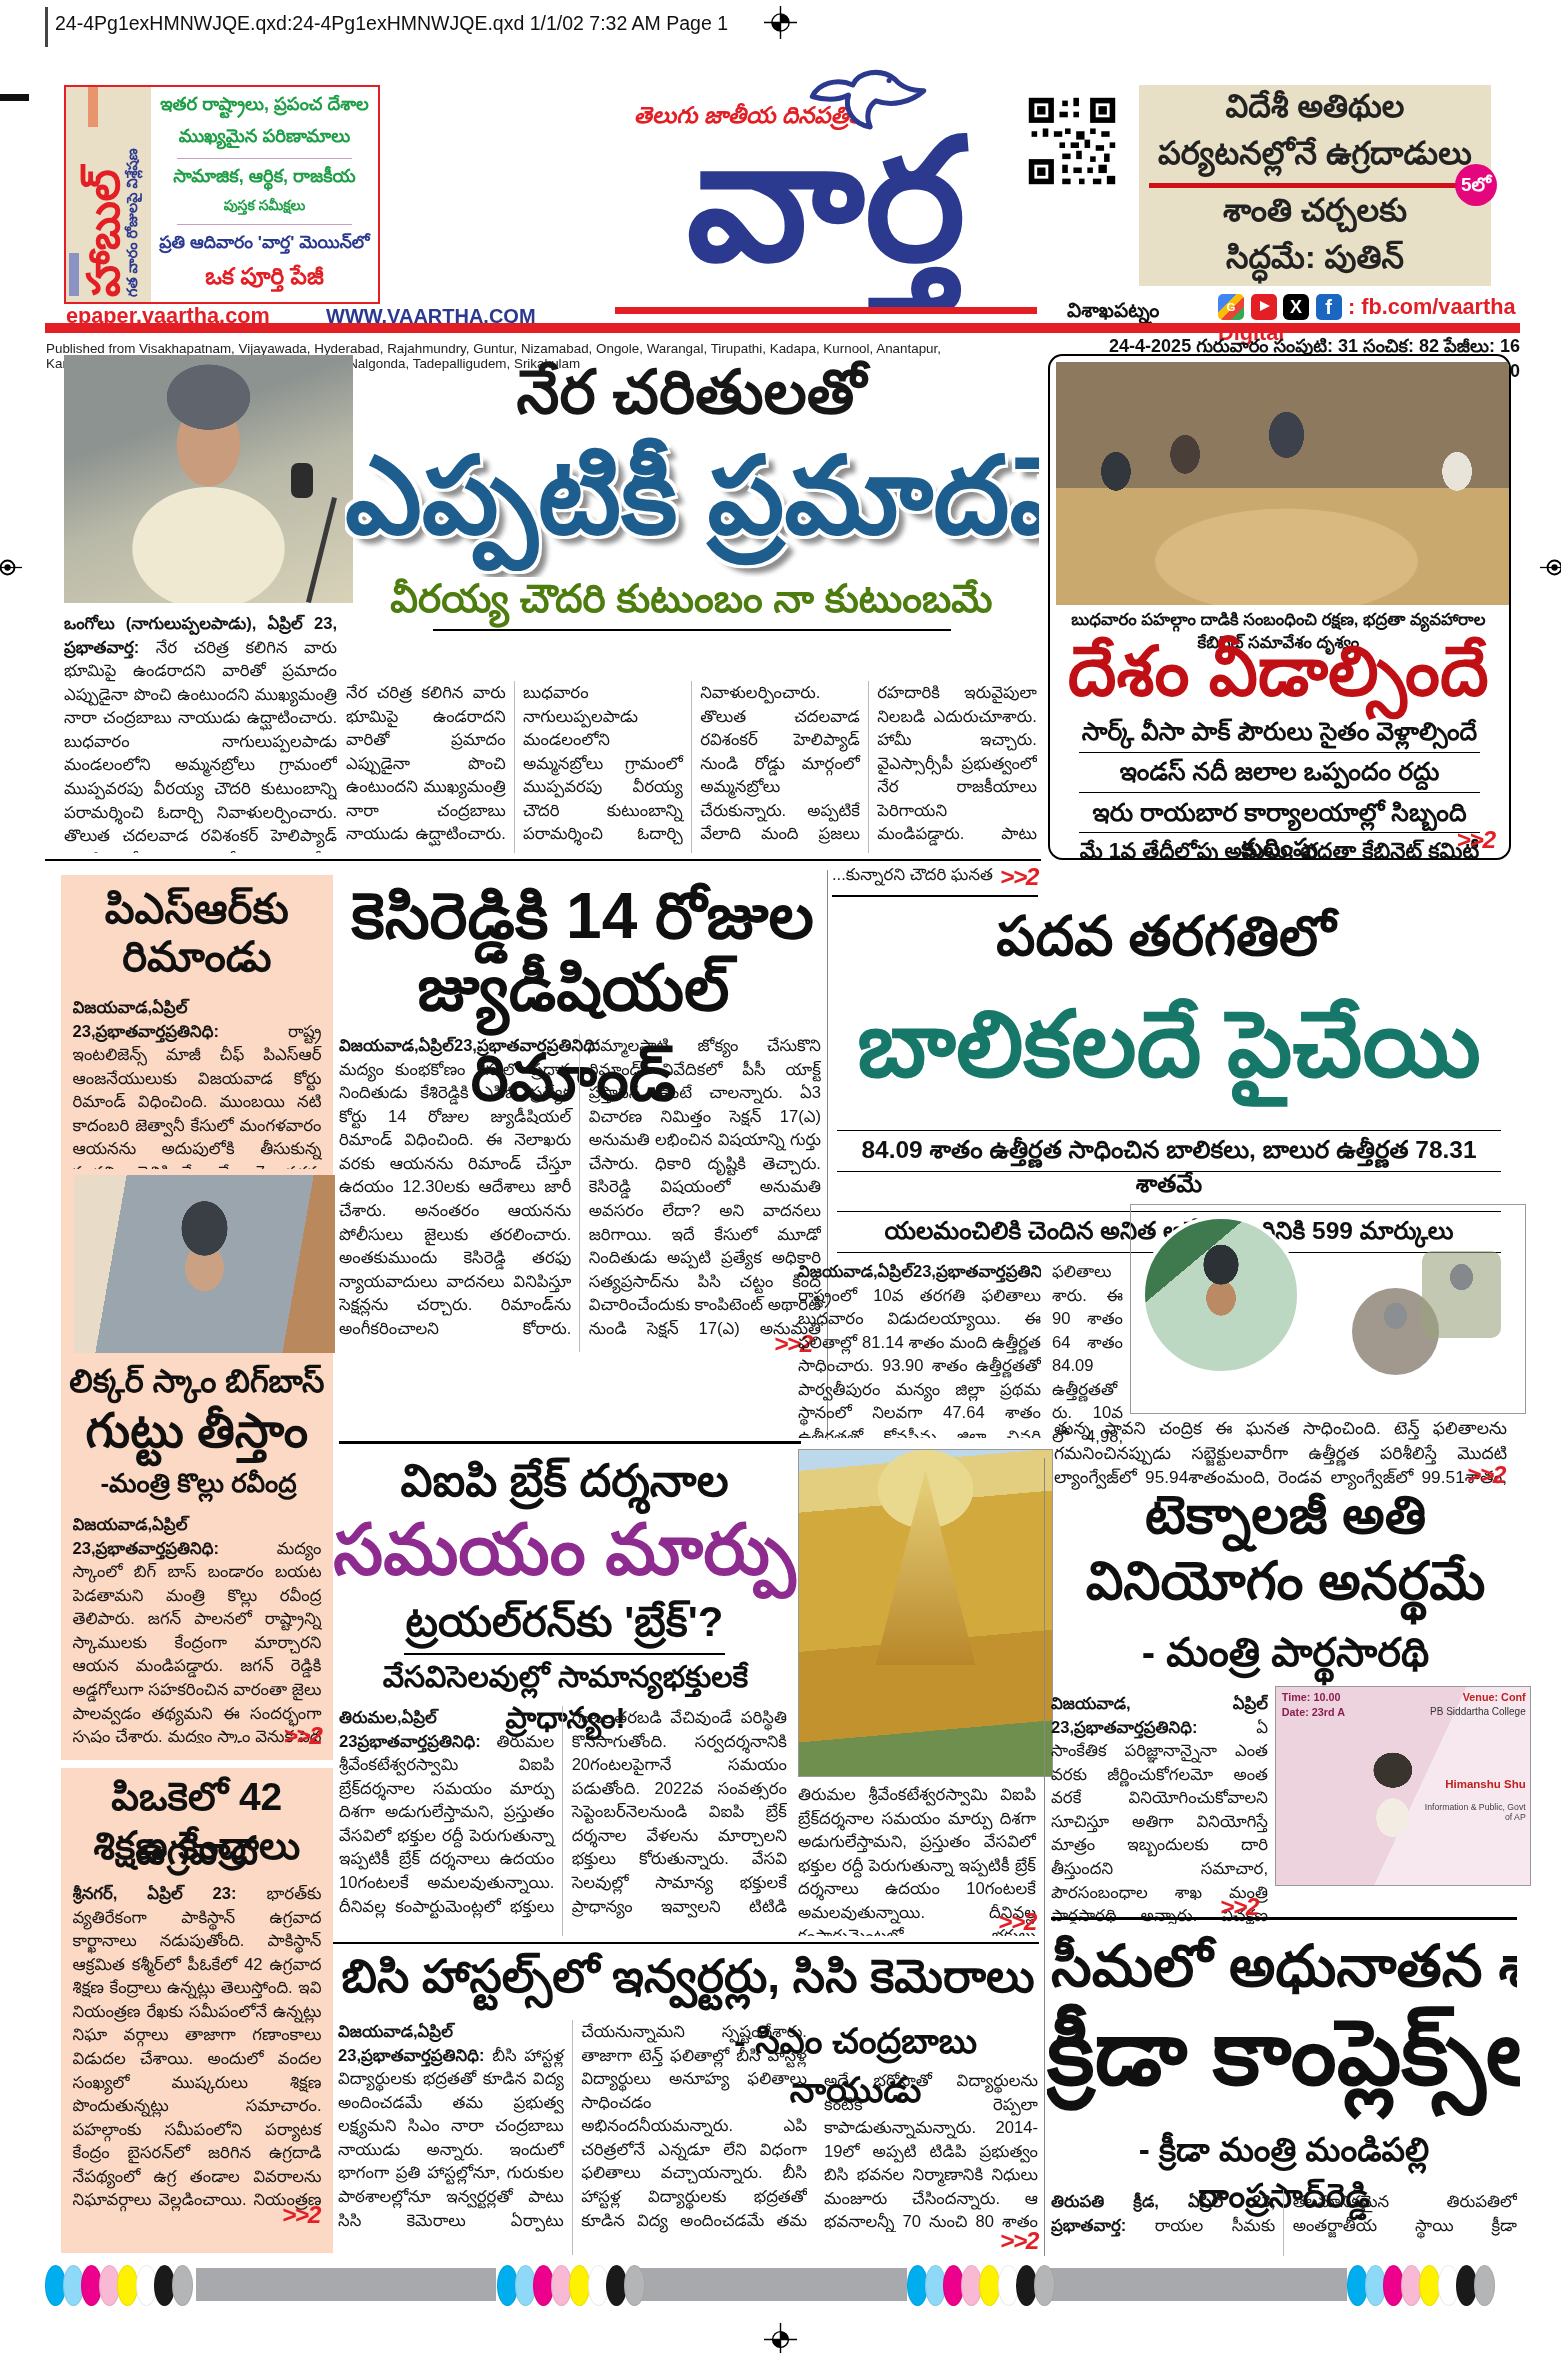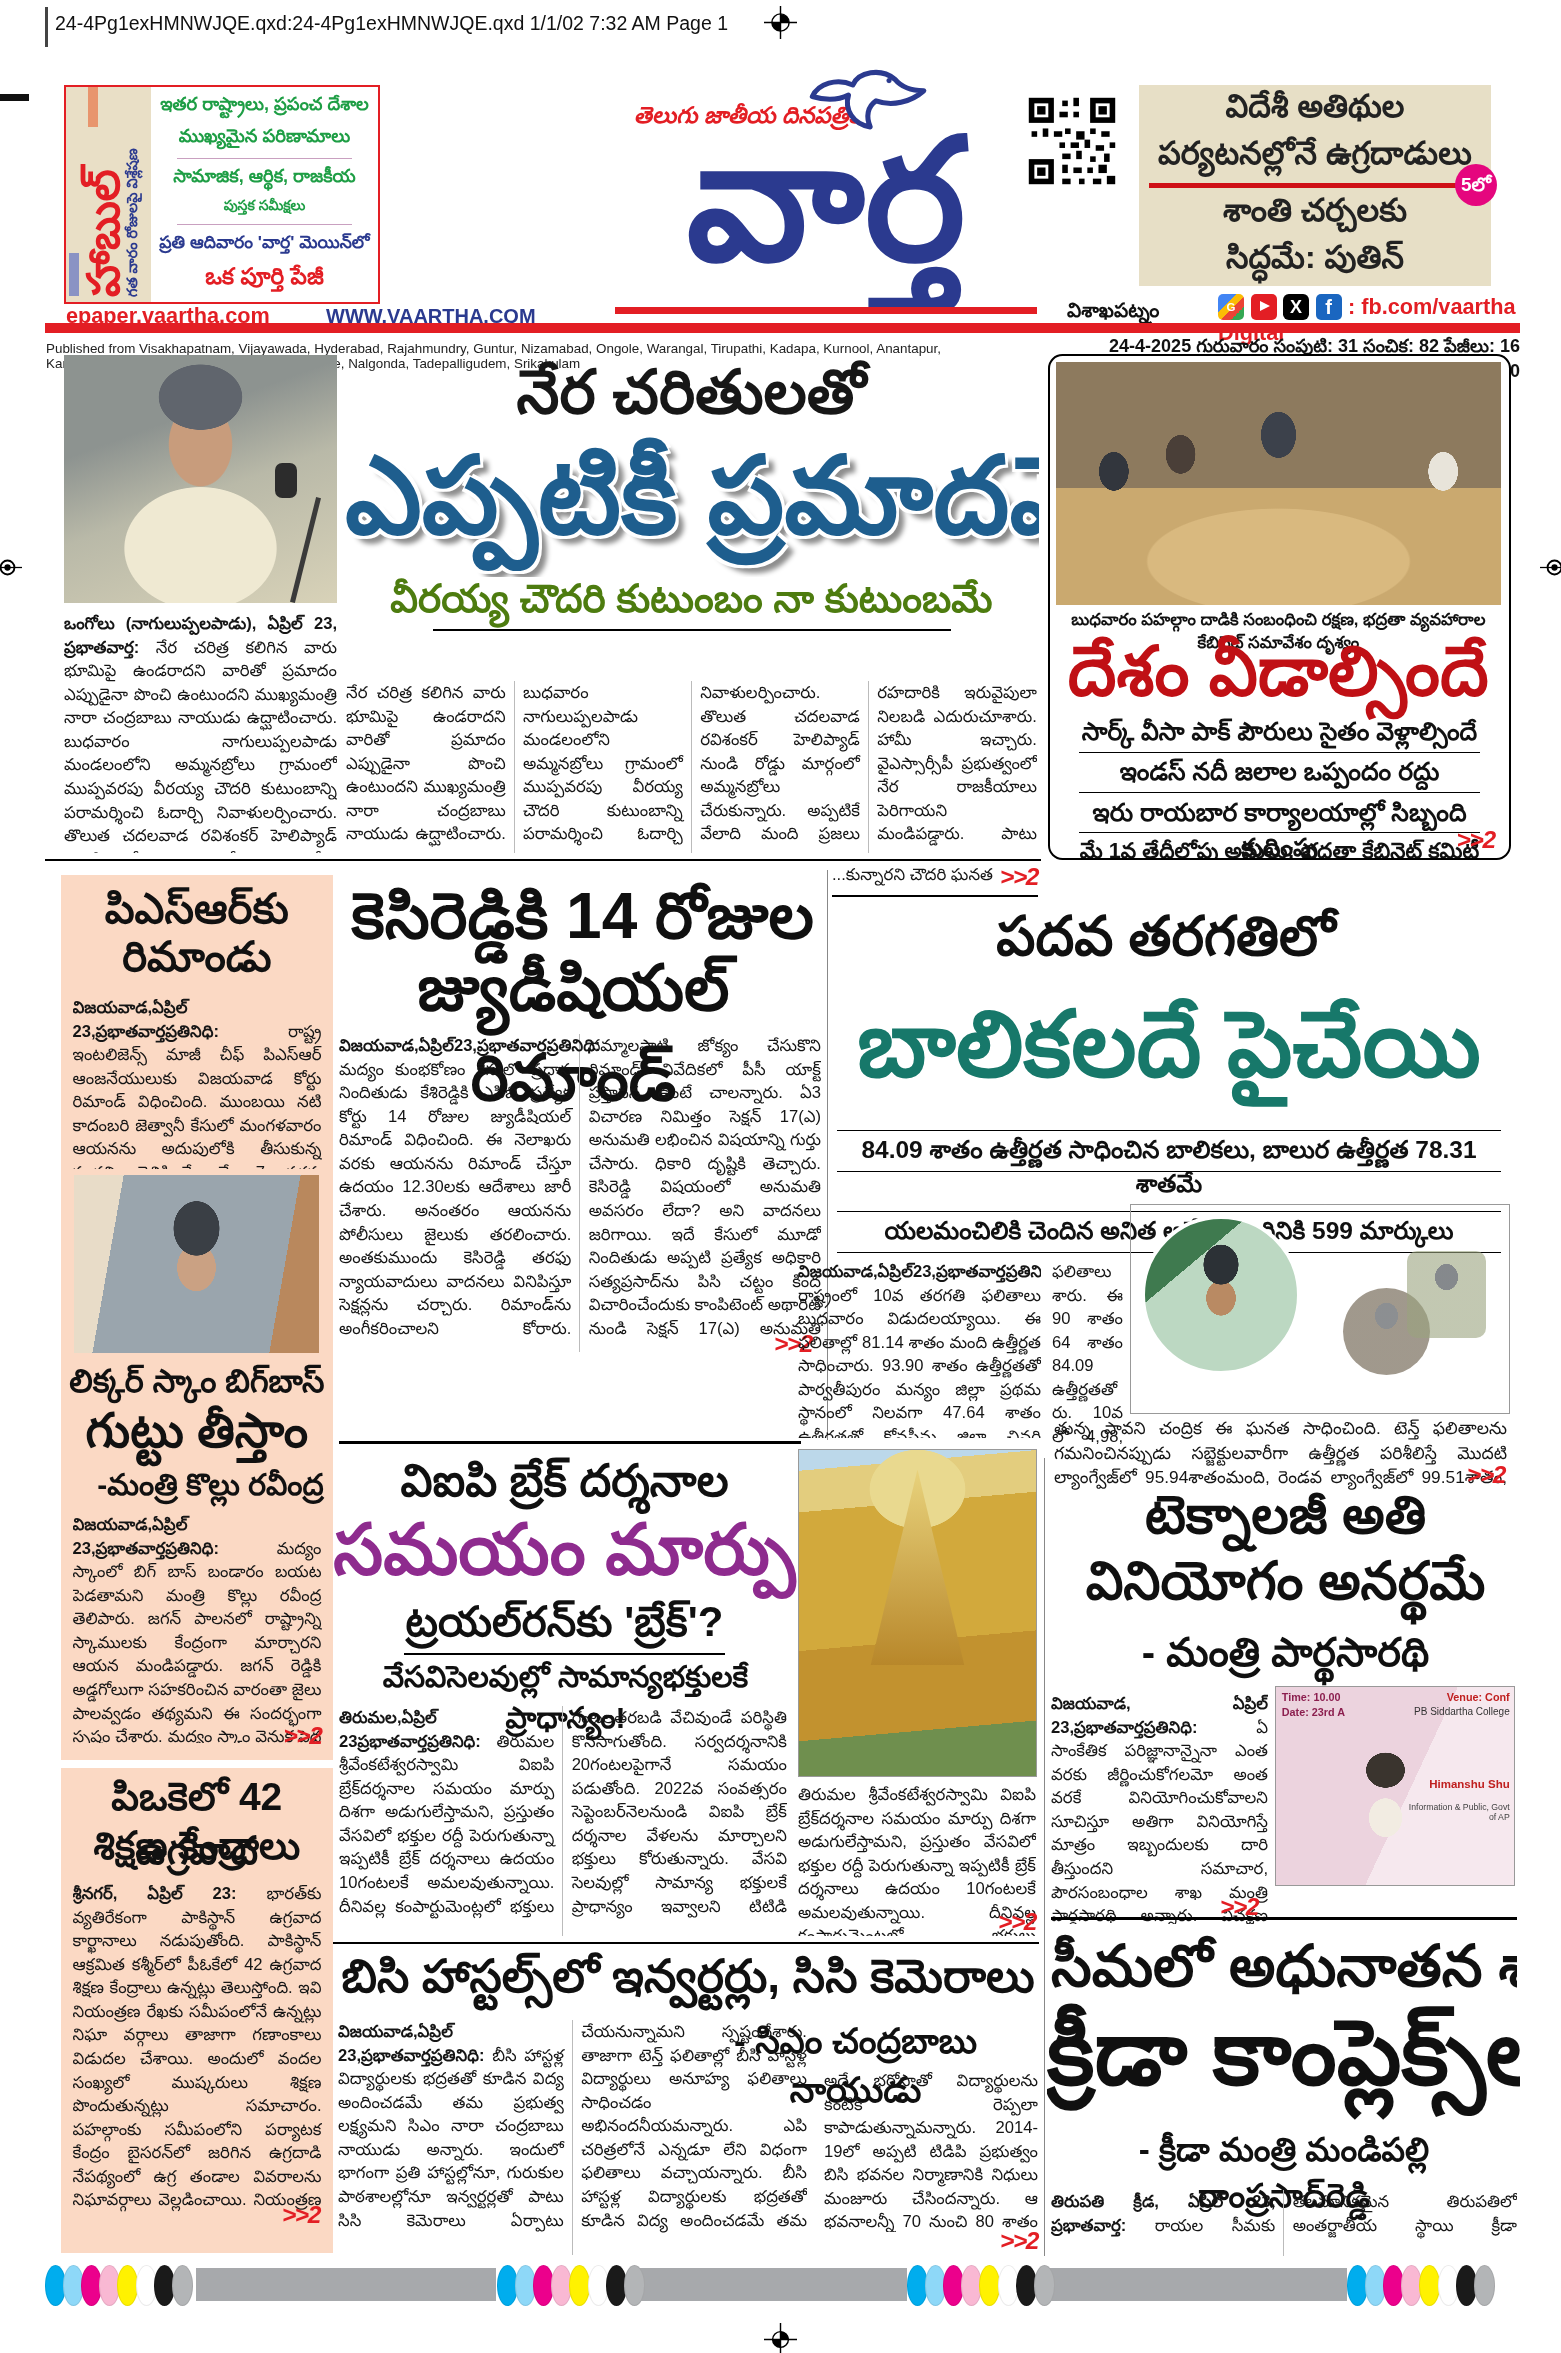--- a/index.html
+++ b/index.html
@@ -9,21 +9,21 @@
   .b{font-weight:bold;}
   .body-text{font-size:16.6px;line-height:1.42;text-align:justify;overflow:hidden;color:#151515;}
   .cols2{column-count:2;column-gap:17.3px;column-rule:0.7px solid #bbb;}
   .cols4{column-count:4;column-gap:17.3px;column-rule:0.7px solid #bbb;}
   .dateline{font-weight:bold;}
   .cont-mark{color:#e31e24;font-weight:bold;font-size:24.5px;font-style:italic;letter-spacing:-1.4px;}
   .rule-h{background:#000;}
   .rule-thin{background:#888;}
   .headline-shadow{color:#1e5e8e;text-shadow:-2.9px -2.9px 0 #fff,2.9px -2.9px 0 #fff,-2.9px 2.9px 0 #fff,2.9px 2.9px 0 #fff,8px 8px 5px rgba(0,0,0,.45);}
   .pinkbox{background:#fbd9c4;}
-  .photo{overflow:hidden;}
+  .photo{overflow:hidden;padding-left:16px;}
   .oval{display:inline-block;width:19px;height:39px;border-radius:50%;margin-right:-2.9px;border:0.7px solid rgba(0,0,0,.08);}
   .sicon{display:inline-block;width:26px;height:26px;border-radius:5px;vertical-align:middle;margin-right:6.5px;position:relative;}
   .yt{background:#e31e24;} .yt:after{content:"";position:absolute;left:9.4px;top:7.2px;border-left:10px solid #fff;border-top:5.8px solid transparent;border-bottom:5.8px solid transparent;}
   .fb{background:#1a66c0;color:#fff;font-weight:bold;font-size:20px;text-align:center;line-height:26px;}
   .xi{background:#000;color:#fff;font-weight:bold;font-size:18px;text-align:center;line-height:26px;border-radius:5.8px;}
   .gn{background:linear-gradient(135deg,#4285f4 0 35%,#fbbc05 35% 55%,#ea4335 55% 75%,#34a853 75%);color:#fff;font-weight:bold;font-size:11.5px;text-align:center;line-height:26px;}
   .vtext{writing-mode:vertical-rl;transform:rotate(180deg);}
 </style>
 </head>
 <body>
@@ -179,21 +179,21 @@
     <div class="ctr b" style="position:absolute;left:4.3px;top:10px;width:263px;font-size:42px;line-height:1.15;">పిఎస్ఆర్‌కు రిమాండు</div>
     <div class="body-text" style="position:absolute;left:11.5px;top:121px;width:249px;height:173px;">
       <span class="dateline">విజయవాడ,ఏప్రిల్ 23,ప్రభాతవార్తప్రతినిధి:</span> <span>రాష్ట్ర ఇంటలిజెన్స్ మాజీ చీఫ్ పిఎస్ఆర్ ఆంజనేయులుకు విజయవాడ కోర్టు రిమాండ్ విధించింది. ముంబయి నటి కాదంబరి జెత్వానీ కేసులో మంగళవారం ఆయనను అదుపులోకి తీసుకున్న సంగతి తెలిసిందే. మే 7 వరకు న్యాయస్థానం రిమాండ్ విధిస్తూ ఆదేశాలు జారీ చేసింది. దీంతో ఆయనను విజయవాడ జిల్లా జైలుకు తరలించారు. రాష్ట్ర ఇంటలిజెన్స్ మాజీ చీఫ్ పిఎస్ఆర్ ఆంజనేయులుకు విజయవాడ కోర్టు రిమాండ్ విధించింది. ముంబయి నటి కాదంబరి జెత్వానీ కేసులో మంగళవారం ఆయనను అదుపులోకి తీసుకున్న సంగతి తెలిసిందే. మే 7 వరకు న్యాయస్థానం రిమాండ్ విధిస్తూ ఆదేశాలు జారీ చేసింది. దీంతో ఆయనను విజయవాడ జిల్లా జైలుకు తరలించారు.</span>
     </div>
     <div class="photo" style="position:absolute;left:13px;top:300px;width:245px;height:178px;background:
         radial-gradient(38px 45px at 50% 30%, #3a3f45 0 60%, transparent 61%),
         radial-gradient(32px 39px at 50% 52%, #caa183 0 60%, transparent 61%),
         linear-gradient(100deg,#e8dcc8 0 18%,#9aa5ad 18% 82%,#b9885d 82%);"></div>
     <div class="ctr b" style="position:absolute;left:4.3px;top:488px;width:263px;font-size:32px;">లిక్కర్ స్కాం బిగ్‌బాస్</div>
     <div class="ctr b" style="position:absolute;left:4.3px;top:528px;width:263px;font-size:48px;">గుట్టు తీస్తాం</div>
-    <div class="ctr b" style="position:absolute;left:18px;top:593px;width:263px;font-size:30px;">-మంత్రి కొల్లు రవీంద్ర</div>
+    <div class="ctr b" style="position:absolute;left:6px;top:593px;width:263px;font-size:26px;">-మంత్రి కొల్లు రవీంద్ర</div>
     <div class="body-text" style="position:absolute;left:11.5px;top:638px;width:249px;height:230px;">
       <span class="dateline">విజయవాడ,ఏప్రిల్ 23,ప్రభాతవార్తప్రతినిధి:</span> <span>మద్యం స్కాంలో బిగ్ బాస్ బండారం బయట పెడతామని మంత్రి కొల్లు రవీంద్ర తెలిపారు. జగన్ పాలనలో రాష్ట్రాన్ని స్కాములకు కేంద్రంగా మార్చారని ఆయన మండిపడ్డారు. జగన్ రెడ్డికి అడ్డగోలుగా సహకరించిన వారంతా జైలు పాలవ్వడం తథ్యమని ఈ సందర్భంగా స్పష్టం చేశారు. మద్యం స్కాం వెనుక పెద్ద రాకెట్ ఉందని విజయసాయి బయటపెట్టారని తెలిపారు. స్కాముల్ని కప్పిపుచ్చుకోవడానికే గోవుల మరణాల డ్రామా అని మంత్రి దుయ్యబట్టారు. తమ ప్రభుత్వం అభివృద్ధి వైపు అడుగులు వేస్తోందన్నారు. మంత్రి జగన్ పాలనలో దెబ్బతిన్న రాష్ట్రాన్ని ఒక్కో ఇటుక పేర్చి బాగు చేస్తున్నామన్నారు.</span>
     </div>
     <div class="cont-mark" style="position:absolute;right:11.5px;bottom:10px;">&gt;&gt;2</div>
   </div>
 
   <div class="abs ctr b" style="left:339px;top:879px;width:487px;font-size:64px;color:#101010;">కెసిరెడ్డికి 14 రోజుల</div>
   <div class="abs ctr b" style="left:330px;top:951px;width:487px;font-size:64px;color:#101010;">జ్యుడీషియల్ రిమాండ్</div>
   <div class="abs body-text cols2" style="left:339px;top:1034px;width:482px;height:318px;">
     <span class="dateline">విజయవాడ,ఏప్రిల్23,ప్రభాతవార్తప్రతినిధి:</span> <span>మద్యం కుంభకోణం కేసులో ప్రధాన నిందితుడు కేశిరెడ్డికి ఎసిబి ప్రత్యేక కోర్టు 14 రోజుల జ్యుడీషియల్ రిమాండ్ విధించింది. ఈ నెలాఖరు వరకు ఆయనను రిమాండ్ చేస్తూ ఉదయం 12.30లకు ఆదేశాలు జారీ చేశారు. అనంతరం ఆయనను పోలీసులు జైలుకు తరలించారు. అంతకుముందు కెసిరెడ్డి తరఫు న్యాయవాదులు వాదనలు వినిపిస్తూ సెక్షన్లను చర్చారు. రిమాండ్‌ను అంగీకరించాలని కోరారు. దమ్మాలపాటి జోక్యం చేసుకొని రిమాండ్ నివేదికలో పీసీ యాక్ట్ ప్రస్తావన ఉంటే చాలన్నారు. ఏ3 విచారణ నిమిత్తం సెక్షన్ 17(ఎ) అనుమతి లభించిన విషయాన్ని గుర్తు చేసారు. ధికారి దృష్టికి తెచ్చారు. కెసిరెడ్డి విషయంలో అనుమతి అవసరం లేదా? అని వాదనలు జరిగాయి. ఇదే కేసులో మూడో నిందితుడు అప్పటి ప్రత్యేక అధికారి సత్యప్రసాద్‌ను పిసి చట్టం కింద విచారించేందుకు కాంపిటెంట్ అథారిటీ నుండి సెక్షన్ 17(ఎ) అనుమతి లభించిందని న్యాయవాదులు తెలిపారు.</span>

